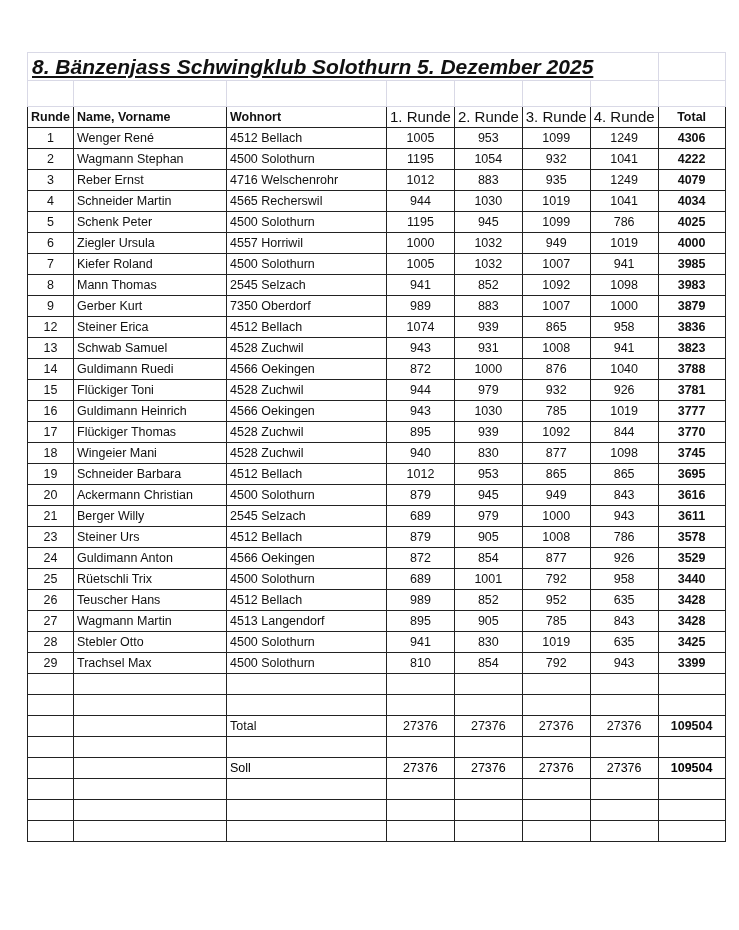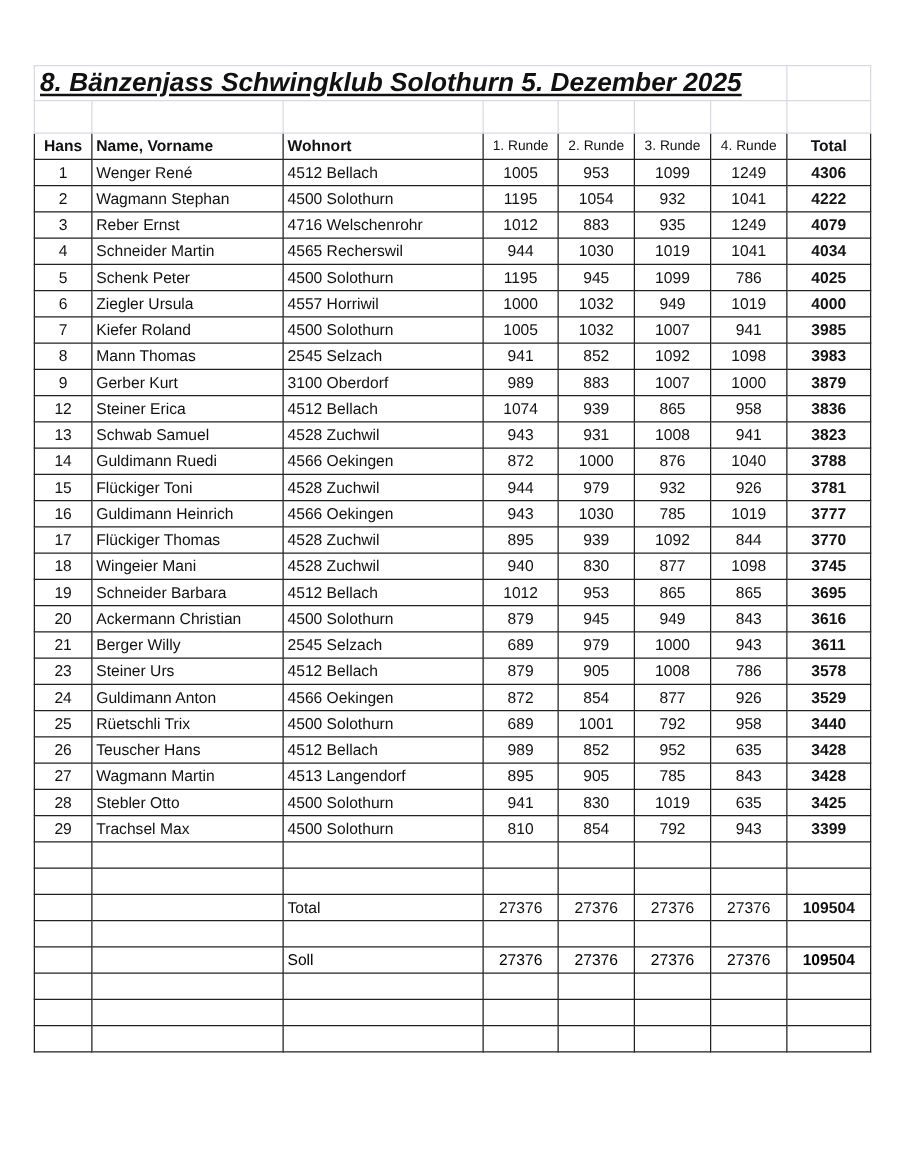--- a/index.html
+++ b/index.html
@@ -9,21 +9,21 @@
     table { border-collapse: collapse; table-layout: fixed; border-radius: 12px; }
     td { padding: 0 3px; height: 20px; font-size: 12.5px; white-space: nowrap; overflow: hidden;
          border: 1.5px solid #222; line-height: 20px; }
     .light td { border: 1px solid #d9d9e6; }
     .title-row td { height: 27px; }
     .title-cell { font-size: 21px; font-weight: bold; font-style: italic; text-decoration: underline;
                   padding-left: 4px; overflow: visible; line-height: 27px; }
     .spacer-row td { height: 25px; }
     .c { text-align: center; }
     .b { font-weight: bold; }
-    .small { font-size: 11px; }
+    .small { font-size: 15px; }
     .red { color: #000000; }
     .head td { font-weight: bold; }
   </style>
 </head>
 <body>
 
 <div class="sheet">
   <table>
     <colgroup>
       <col style="width:46px">
@@ -44,21 +44,21 @@
         <td></td>
           <td></td>
         <td></td>
           <td></td>
         <td></td>
           <td></td>
         <td></td>
           <td></td>
       </tr>
       <tr class="head">
-        <td class="c">Hans</td>
+        <td class="c">Runde</td>
         <td>Name, Vorname</td>
         <td>Wohnort</td>
         <td class="c small" style="font-weight:normal">1. Runde</td>
         <td class="c small" style="font-weight:normal">2. Runde</td>
         <td class="c small" style="font-weight:normal">3. Runde</td>
         <td class="c small" style="font-weight:normal">4. Runde</td>
         <td class="c">Total</td>
       </tr>
     <tr>
           <td class="c">1</td>
@@ -136,21 +136,21 @@
           <td>2545 Selzach</td>
           <td class="c">941</td>
           <td class="c">852</td>
           <td class="c">1092</td>
           <td class="c">1098</td>
           <td class="c b">3983</td>
         </tr>
         <tr>
           <td class="c">9</td>
           <td>Gerber Kurt</td>
-          <td>3100 Oberdorf</td>
+          <td>7350 Oberdorf</td>
           <td class="c">989</td>
           <td class="c">883</td>
           <td class="c">1007</td>
           <td class="c">1000</td>
           <td class="c b">3879</td>
         </tr>
         <tr>
           <td class="c">12</td>
           <td>Steiner Erica</td>
           <td>4512 Bellach</td>

